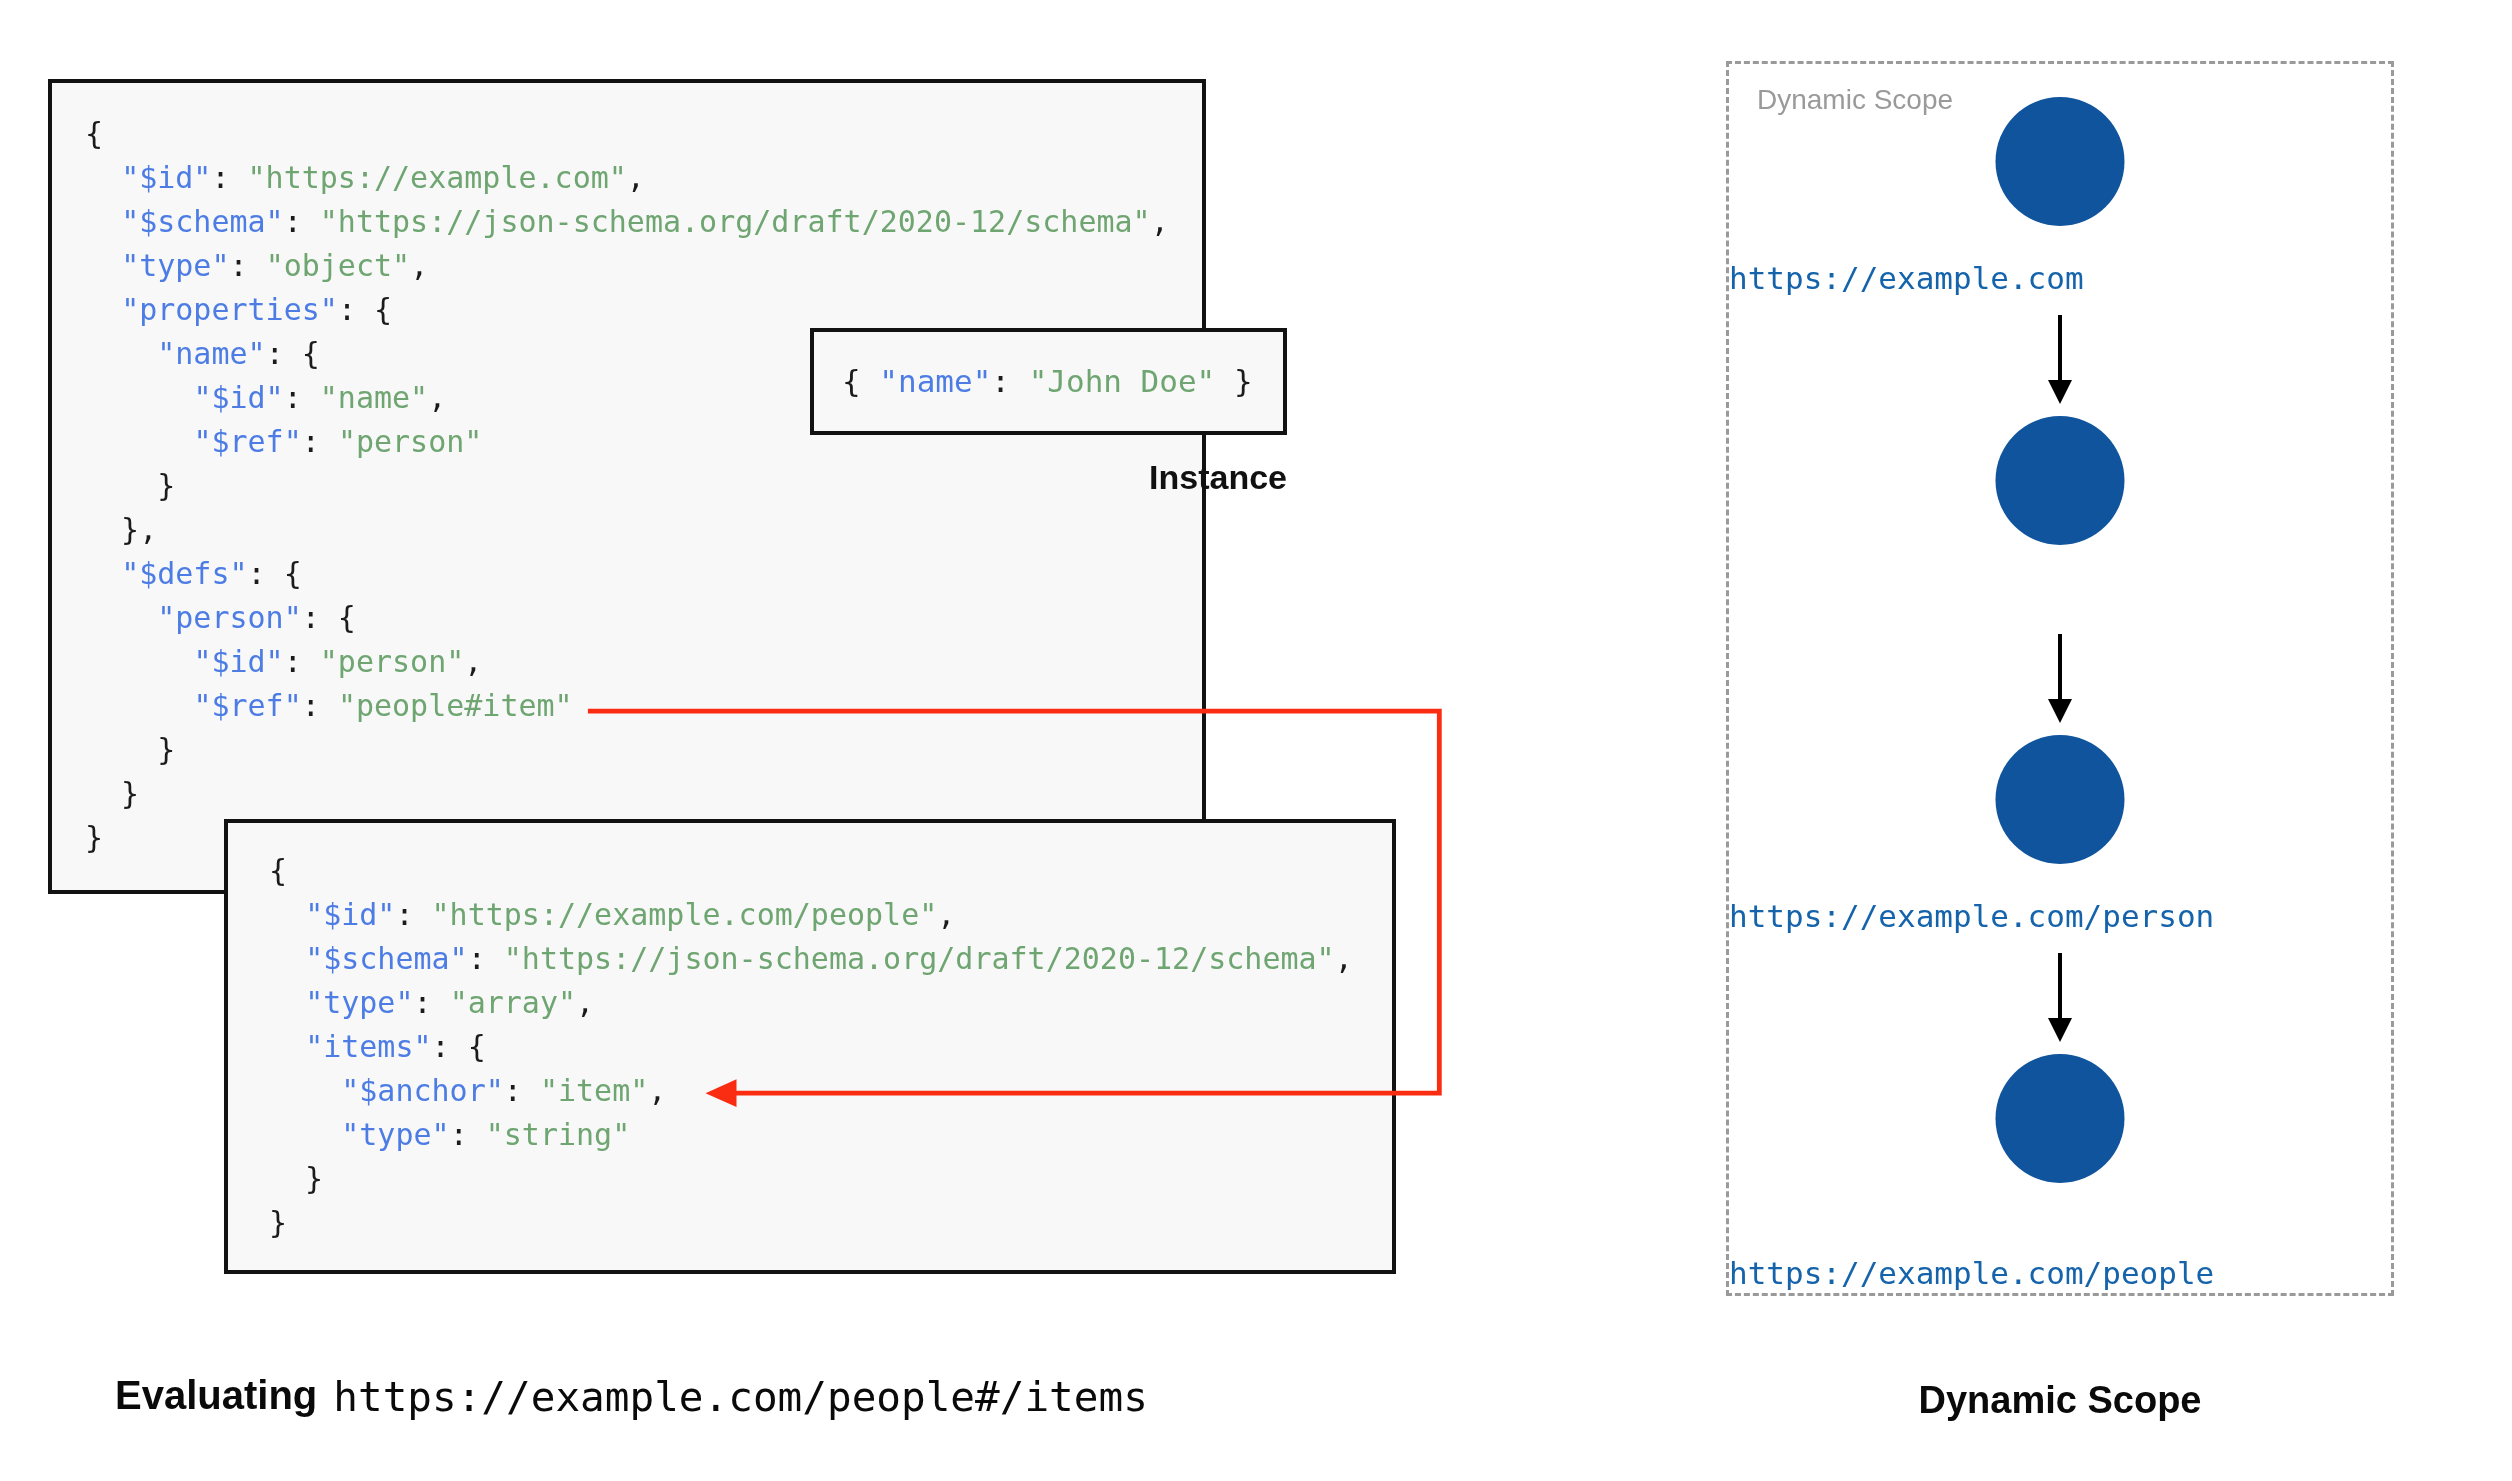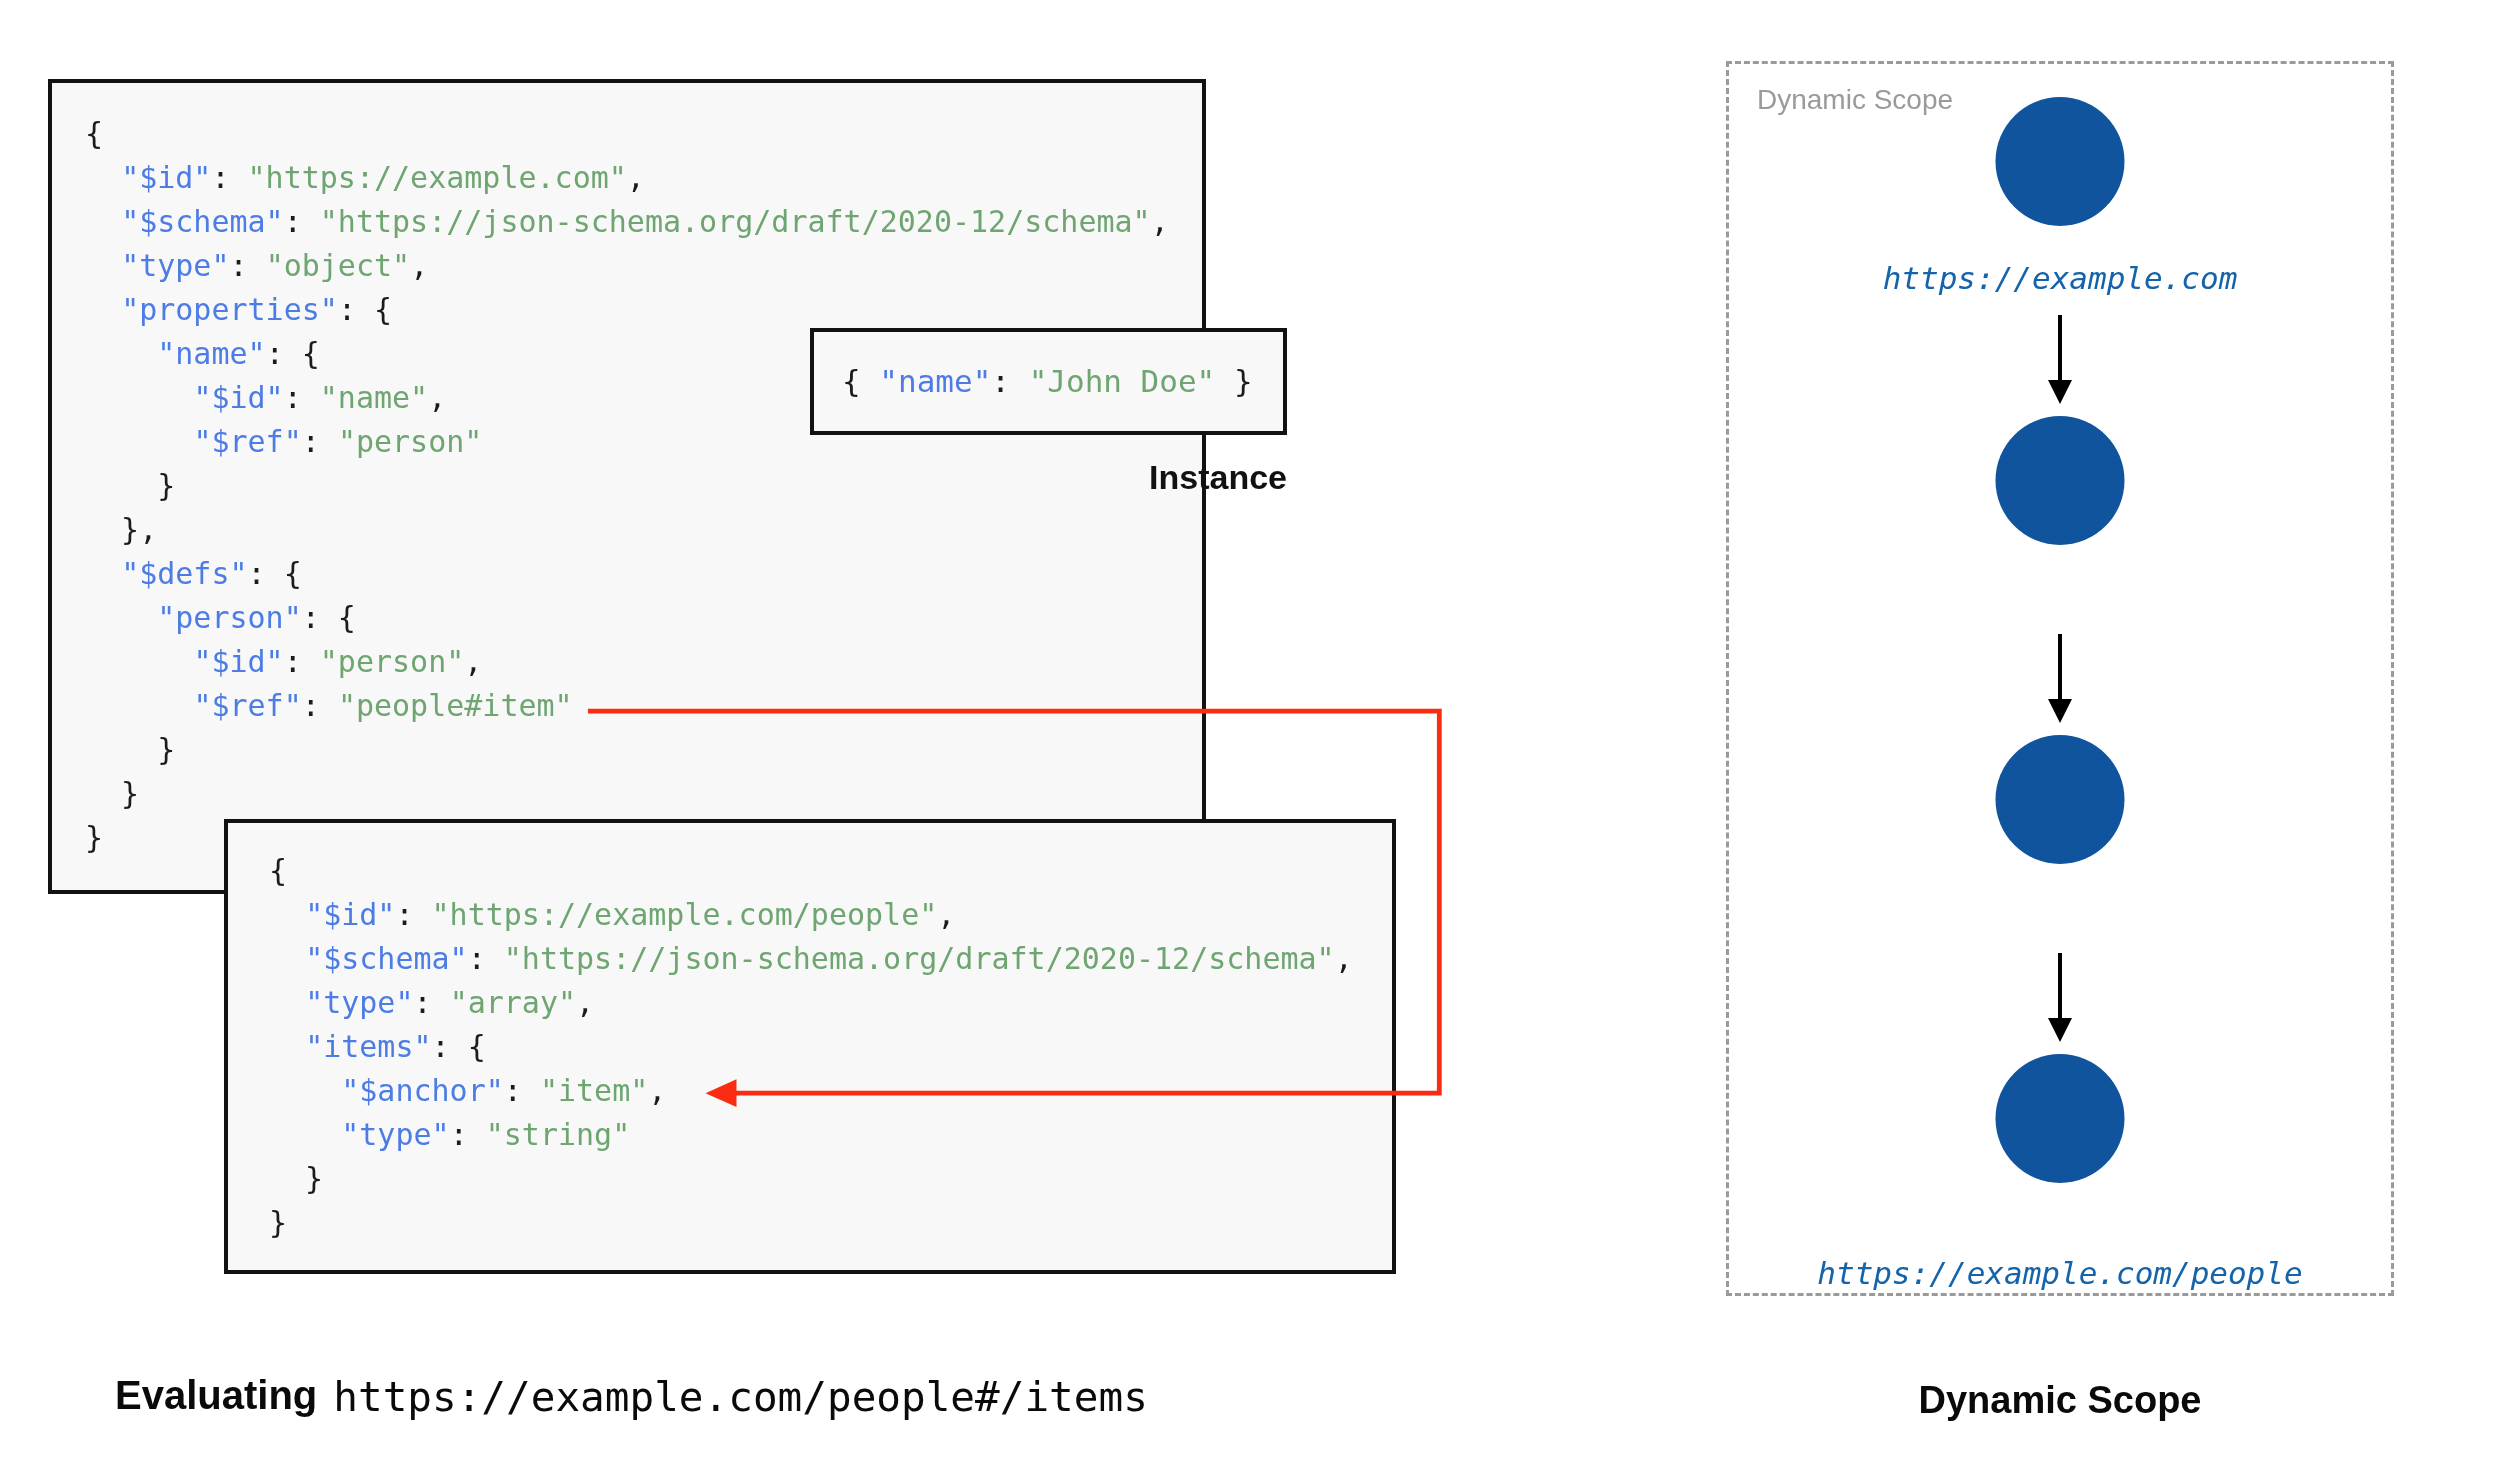--- a/index.html
+++ b/index.html
@@ -60,22 +60,22 @@
     position:absolute; left:28px; top:20.3px;
     font-size:28px; color:var(--gray);
   }
   .scope-circle{
     position:absolute; left:50%; transform:translateX(-50%);
     width:129px; height:129px; border-radius:50%;
     background:var(--circle);
   }
   .scope-uri{
     position:absolute; left:0; width:100%; height:43px; line-height:43px;
-    text-align:center; font-family:"DejaVu Sans Mono", monospace;
-    font-size:31px; color:var(--urlblue); white-space:nowrap;font-style:italic;
+    font-family:"DejaVu Sans Mono", monospace;
+    font-size:31px; color:var(--urlblue); white-space:nowrap;
   }
   .varrow{
     position:absolute; left:50%; transform:translateX(-50%);
     display:flex; flex-direction:column; align-items:center;
   }
   .varrow .shaft{width:3.7px; height:65px; background:#000;}
   .varrow .head{
     width:0; height:0;
     border-left:12.3px solid transparent; border-right:12.3px solid transparent;
     border-top:24.6px solid #000;
@@ -121,20 +121,21 @@
     </div>
 
     <div class="scope-circle" style="top:352px"></div>
 
     <div class="varrow" style="top:570px">
       <div class="shaft"></div>
       <div class="head"></div>
     </div>
 
     <div class="scope-circle" style="top:671px"></div>
+    <div class="scope-uri" style="top:831px">https://example.com/person</div>
 
     <div class="varrow" style="top:889px">
       <div class="shaft"></div>
       <div class="head"></div>
     </div>
 
     <div class="scope-circle" style="top:990px"></div>
     <div class="scope-uri" style="top:1188px">https://example.com/people</div>
   </div>
 

